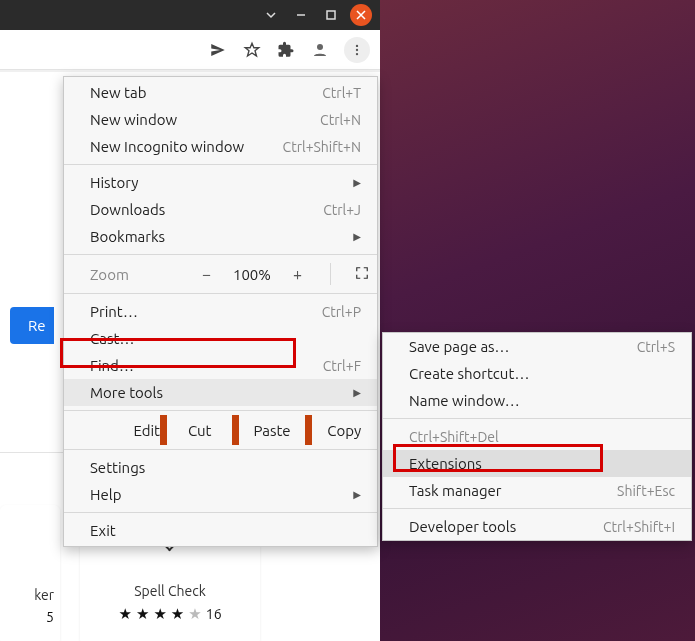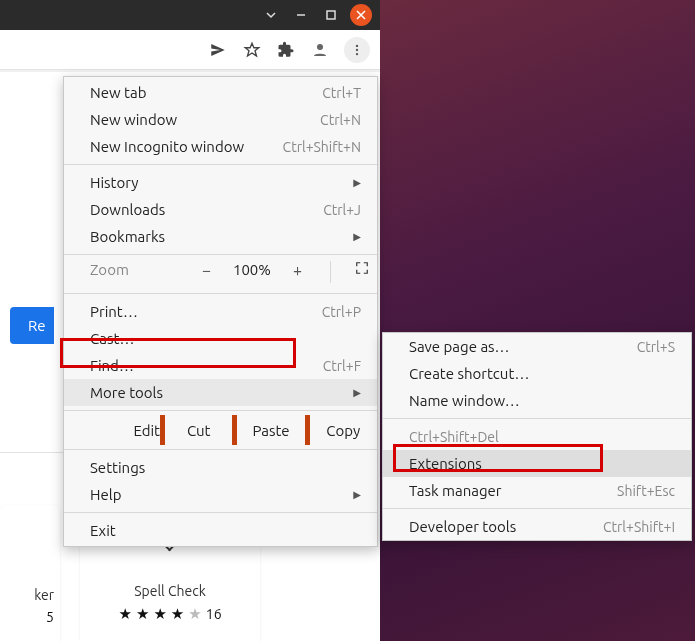--- a/index.html
+++ b/index.html
@@ -84,32 +84,32 @@
     display:flex; justify-content:space-between; align-items:center;
     padding:4px 16px 4px 26px; height:27px;
     cursor:default;
   }
   .mi .shortcut { color:#888; font-size:14px; }
   .mi .arrow { color:#555; font-size:10px; }
   .msep { height:1px; background:#d8d8d8; margin:4px 0; }
   .mi.selected { background:#e8e8e8;gap:47px; }
   .mi.hot { background:#dedede; }
   .zoom-row {
-    display:flex; align-items:flex-start; padding:2px 6px 2px 26px; height:30px; gap:16px;
+    display:flex; align-items:center; padding:2px 6px 2px 26px; height:30px; gap:16px;
   }
   .zoom-row .lbl { flex:0 0 90px; color:#888;}
   .zoom-btn { width:34px; text-align:center; color:#555; font-size:16px;}
   .zoom-val { width:52px; text-align:center; }
   .zoom-sep { width:1px; height:22px; background:#d8d8d8; margin:0 6px;}
   .fs { width:30px; text-align:center;}
   .edit-row {
     display:flex; align-items:center; padding:0 0 0 26px; height:30px;
   }
   .edit-row .lbl { flex:0 0 70px;text-align:right; }
-  .edit-cell { flex:1; text-align:center; border-left:5px solid #c2410c; height:100%; display:flex; align-items:center; justify-content:center;}
+  .edit-cell { flex:1; text-align:center; border-left:7px solid #c2410c; height:100%; display:flex; align-items:center; justify-content:center;}
   .red-box {
     position:absolute; border:3px solid #d40000; pointer-events:none;
   }
   .rb1 { top:338px; left:60px; width:236px; height:30px;}
   .rb2 { top:444px; left:393px; width:210px; height:28px;}
 </style>
 </head>
 <body>
 
 <div class="desktop"></div>

